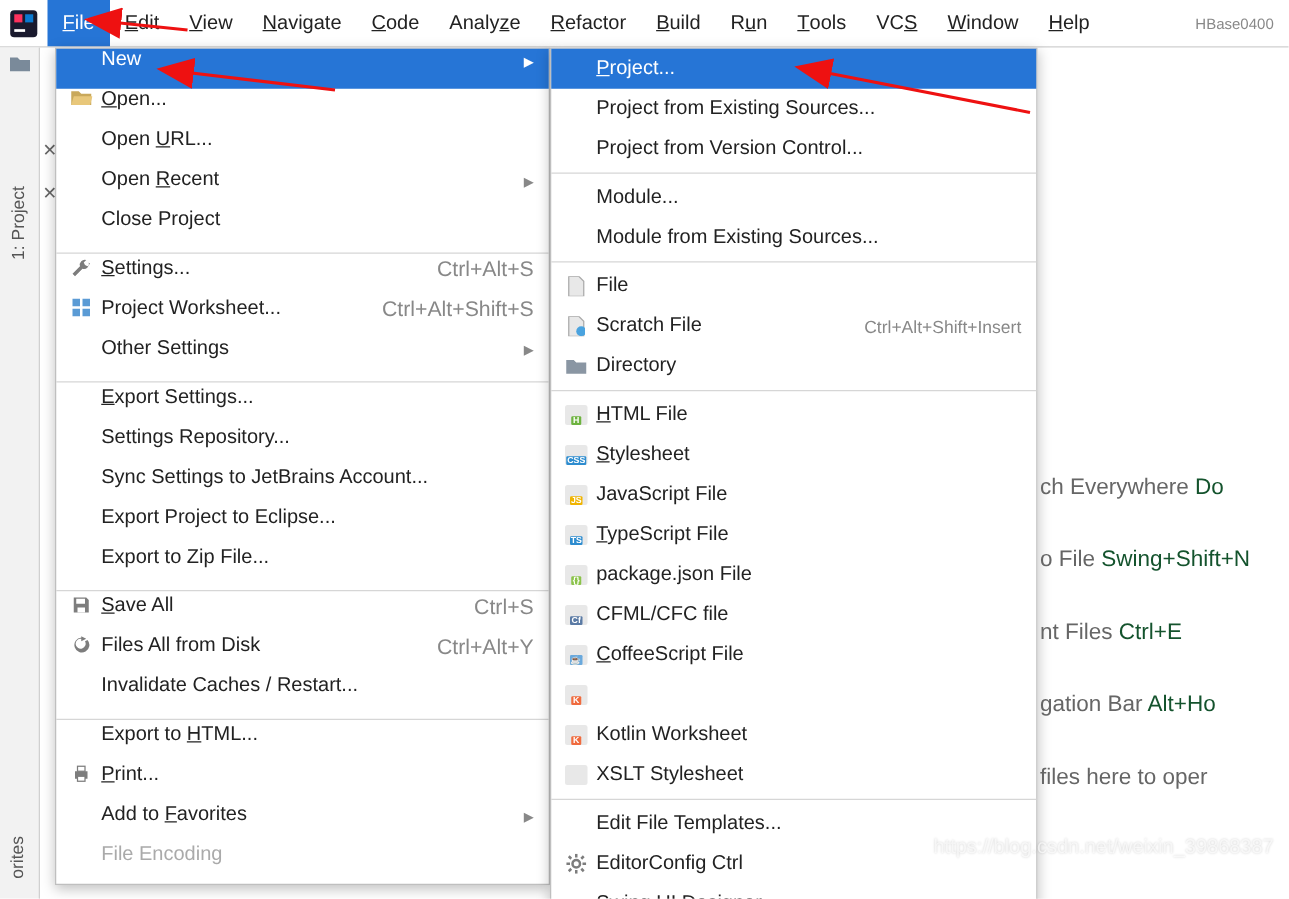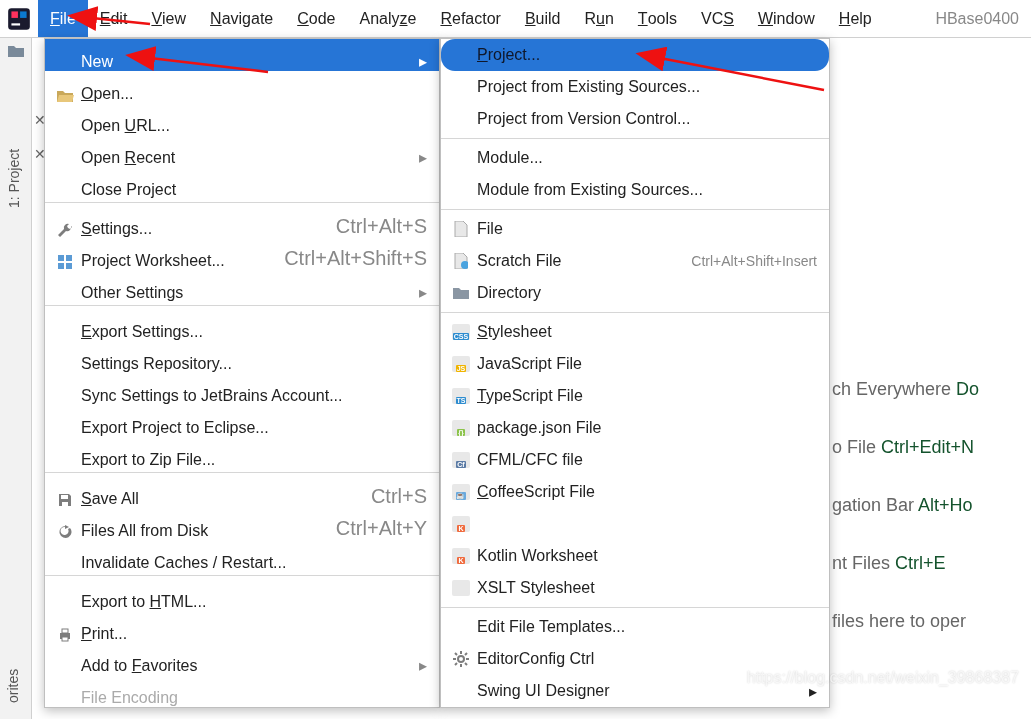--- a/index.html
+++ b/index.html
@@ -7,46 +7,46 @@
 body { position: relative; font-size: 14px; color: #222; }
 
 
 .menubar { display: flex; align-items: stretch; height: 38px; background: #fff; border-bottom: 1px solid #d0d0d0; }
 .app-icon { width: 38px; height: 38px; display: flex; align-items: center; justify-content: center; }
 .app-icon svg { width: 26px; height: 26px; }
 .menu-items { display: flex; align-items: stretch; }
 .menu-item { padding: 0 12px; display: flex; align-items: center; font-size: 16px; cursor: default; }
 .menu-item.active { background: #2675d6; color: #fff; }
 .menu-item .ul { text-decoration: underline; }
-.project-name { margin-left: auto; padding: 0 12px; display: flex; align-items: center; color: #888; font-size: 16px; }
+.project-name { margin-left: auto; padding: 0 12px; display: flex; align-items: center; color: #888; font-size: 12px; }
 
 
 .left-gutter { position: absolute; left: 0; top: 38px; bottom: 0; width: 32px; background: #f2f2f2; border-right: 1px solid #d0d0d0; }
 .nav-icon { width: 32px; height: 26px; display:flex; align-items:center; justify-content:center; color:#7a8a9a; }
 .vtab { position: absolute; top: 170px; left: 6px; transform: rotate(-90deg); transform-origin: left top; font-size: 14px; color: #555; white-space: nowrap; }
 .vtab2 { position: absolute; bottom: 0; left: 5px; transform: rotate(-90deg); transform-origin: left top; font-size: 14px; color: #555; white-space: nowrap; }
 .xmark { position: absolute; left: 34px; font-size: 14px; color: #666; }
 
 
 .dropdown { position: absolute; top: 38px; left: 44px; width: 396px; background: #fff; border: 1px solid #bfbfbf; box-shadow: 0 3px 10px rgba(0,0,0,0.25); }
-.dropdown .row { display: flex; align-items: flex-end; height: 32px; padding: 0 12px 0 8px; font-size: 16px; color: #222; }
+.dropdown .row { display: flex; align-items: flex-start; height: 32px; padding: 0 12px 0 8px; font-size: 16px; color: #222; }
 .dropdown .row.hl { background: #2675d6; color: #fff; }
 .dropdown .row .ico { width: 24px; display: flex; justify-content: center; color: #888; }
 .dropdown .row.hl .ico { color: #fff; }
 .dropdown .row .lbl { flex: 1; padding-left: 4px; }
-.dropdown .row .sc { color: #888; font-size: 20px; }
+.dropdown .row .sc { color: #888; font-size: 17px; }
 .dropdown .row .sub { color: #888; }
 .dropdown .row.hl .sub { color: #fff; }
 .dropdown .row.disabled { color: #aaa; }
 .dropdown .sep { height: 1px; background: #d6d6d6; margin: 3px 0; }
 
 
 .submenu { position: absolute; top: 38px; left: 440px; width: 390px; background: #fff; border: 1px solid #bfbfbf; box-shadow: 0 3px 10px rgba(0,0,0,0.25); }
 .submenu .row { display: flex; align-items: center; height: 32px; padding: 0 12px 0 8px; font-size: 16px; color: #222; }
-.submenu .row.hl { background: #2675d6; color: #0f172a; border-radius: 14px; }
+.submenu .row.hl { background: #2675d6; color: #ffffff; }
 .submenu .row .ico { width: 24px; display: flex; justify-content: center; }
 .submenu .row .lbl { flex: 1; padding-left: 4px; }
 .submenu .row .sc { color: #888; font-size: 14px; text-align: right; }
 .submenu .sep { height: 1px; background: #d6d6d6; margin: 3px 0; }
 
 
 .welcome { position: absolute; left: 832px; top: 360px; font-size: 18px; color: #666; line-height: 58px; white-space: nowrap; }
 .welcome .kb { color: #14532d; }
 
 .watermark { position: absolute; right: 12px; bottom: 32px; color: rgba(255,255,255,0.7); font-size: 16px; text-shadow: 0 0 2px rgba(0,0,0,0.2); margin-left: 32px; }
@@ -276,20 +276,28 @@
         <svg width="18" height="14" viewBox="0 0 18 14">
           <path d="M1 2h6l2 2h8v9H1z" fill="#8a96a3"></path>
         </svg>
       </span>
       <span class="lbl">Directory</span>
     </div>
     <div class="sep"></div>
     <div class="row">
       <span class="ico">
         <span class="ficon">
+          <span style="background:#6db33f">H</span>
+        </span>
+      </span>
+      <span class="lbl"><span class="u">H</span>TML File</span>
+    </div>
+    <div class="row">
+      <span class="ico">
+        <span class="ficon">
           <span style="background:#2d8ccf">CSS</span>
         </span>
       </span>
       <span class="lbl"><span class="u">S</span>tylesheet</span>
     </div>
     <div class="row">
       <span class="ico">
         <span class="ficon">
           <span style="background:#f0b400">JS</span>
         </span>
@@ -367,23 +375,23 @@
     </div>
     <div class="row">
       <span class="ico"></span>
       <span class="lbl">Swing UI Designer</span>
       <span class="sub">▸</span>
     </div>
   </div>
 
 <div class="welcome" id="welcome">
     <div><span>ch Everywhere </span><span class="kb">Do</span></div>
-    <div><span>o File </span><span class="kb">Ctrl+Edit+N</span></div>
+    <div><span>o File </span><span class="kb">Swing+Shift+N</span></div>
+    <div><span>nt Files </span><span class="kb">Ctrl+E</span></div>
     <div><span>gation Bar </span><span class="kb">Alt+Ho</span></div>
-    <div><span>nt Files </span><span class="kb">Ctrl+E</span></div>
     <div><span> files here to oper</span></div>
   </div>
 
 <div class="watermark">https://blog.csdn.net/weixin_39868387</div>
 
 <svg class="arrow-svg">
   <defs>
     <marker id="ah" markerWidth="12" markerHeight="10" refX="2" refY="5" orient="auto">
       <path d="M0,0 L12,5 L0,10 z" fill="#e11"></path>
     </marker>

